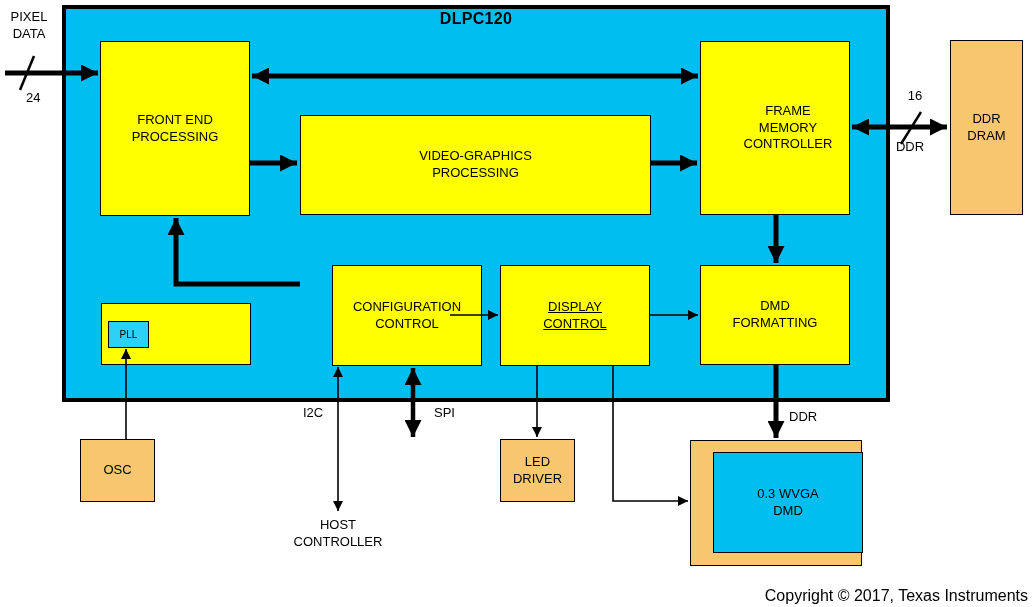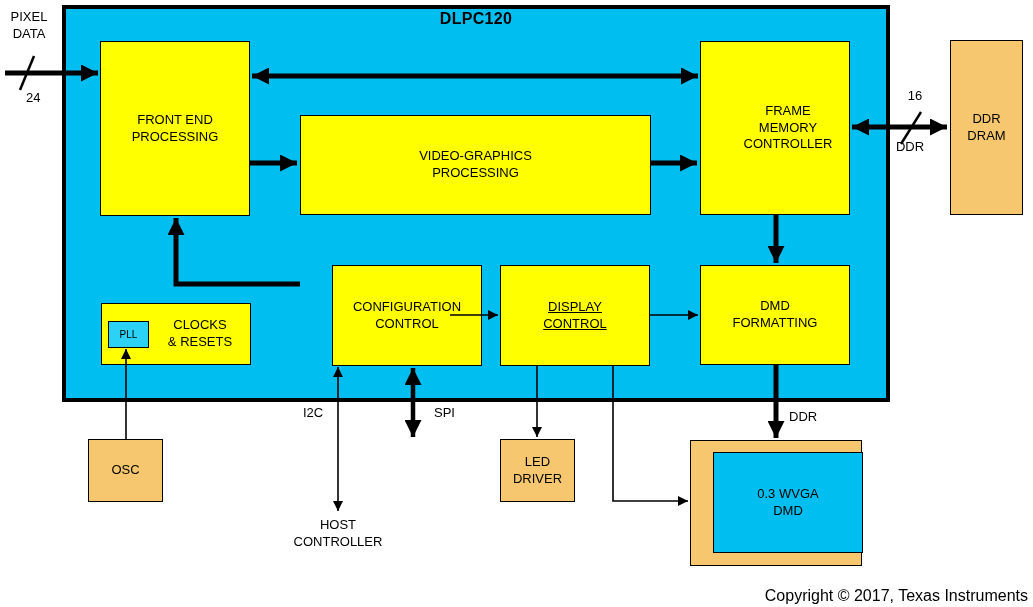--- a/index.html
+++ b/index.html
@@ -57,34 +57,32 @@
   <div class="blk" style="left:100px;top:41px;width:150px;height:175px;">FRONT END
 PROCESSING</div>
   <div class="blk" style="left:300px;top:115px;width:351px;height:100px;">VIDEO-GRAPHICS
 PROCESSING</div>
   <div class="blk" style="left:700px;top:41px;width:150px;height:174px;padding-left:26px;">FRAME
 MEMORY
 CONTROLLER</div>
 
   <div class="blk" style="left:101px;top:303px;width:150px;height:62px;">
     <div class="pll">PLL</div>
-    <div class="clocks-label">CLOCKS
-&amp; RESETS</div>
   </div>
 
   <div class="blk" style="left:300px;top:265px;width:150px;height:101px;margin-left:32px;">CONFIGURATION
 CONTROL</div>
   <div class="blk" style="left:500px;top:265px;width:150px;height:101px;text-decoration:underline;">DISPLAY
 CONTROL</div>
   <div class="blk" style="left:700px;top:265px;width:150px;height:100px;">DMD
 FORMATTING</div>
 
   <div class="ext" style="left:950px;top:40px;width:73px;height:175px;">DDR
 DRAM</div>
-  <div class="ext" style="left:88px;top:439px;width:75px;height:63px;">OSC</div>
+  <div class="ext" style="left:80px;top:439px;width:75px;height:63px;">OSC</div>
   <div class="ext" style="left:500px;top:439px;width:75px;height:63px;">LED
 DRIVER</div>
   <div class="ext" style="left:690px;top:440px;width:172px;height:126px;">
     <div class="dmd-inner">0.3 WVGA
 DMD</div>
   </div>
 
   <svg class="wires" viewBox="0 0 1033 607" xmlns="http://www.w3.org/2000/svg">
     <defs>
       <marker id="ah-big" viewBox="0 0 10 10" refX="10" refY="5" markerUnits="userSpaceOnUse" markerWidth="21" markerHeight="17" orient="auto-start-reverse">

